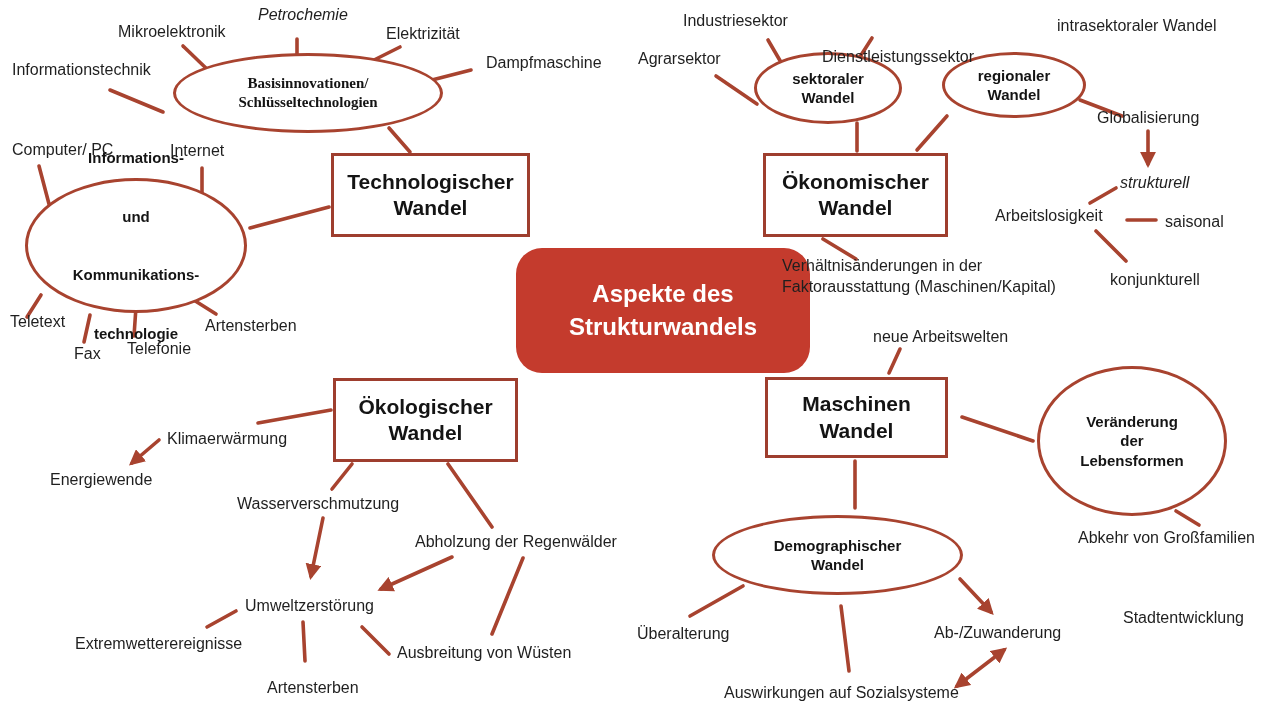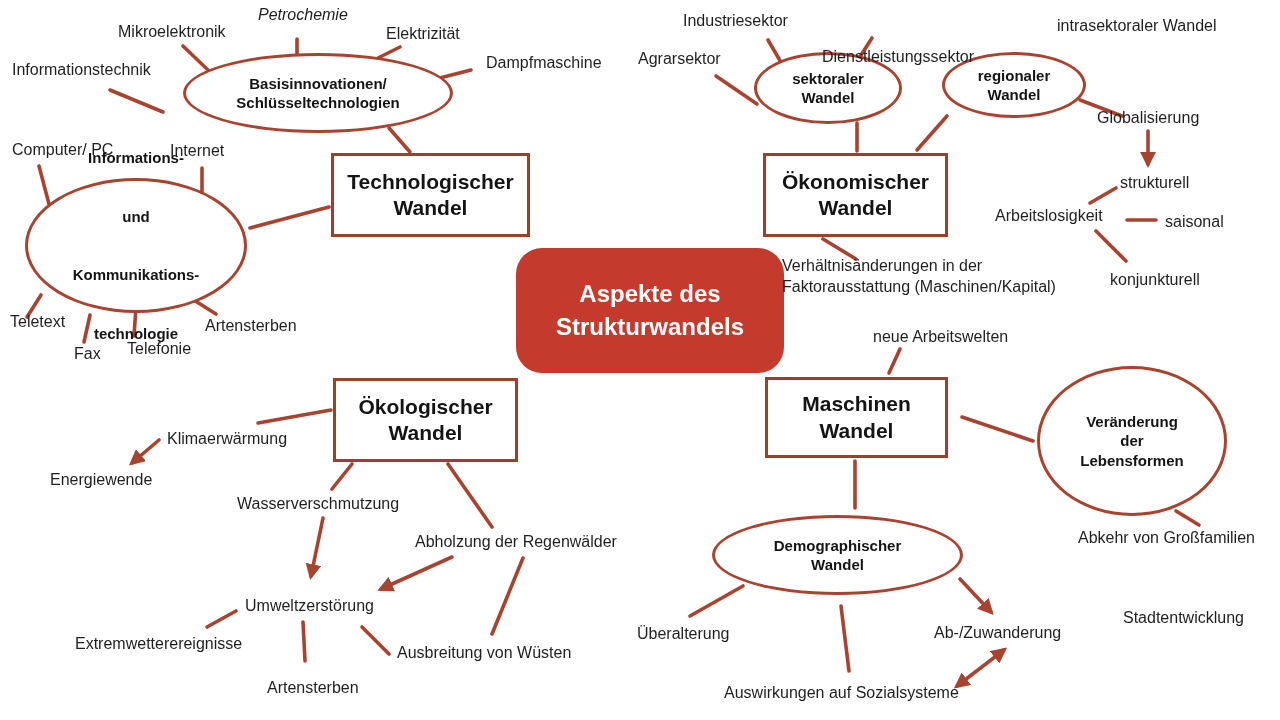--- a/index.html
+++ b/index.html
@@ -89,21 +89,21 @@
     <line x1="900" y1="349" x2="889" y2="373"></line>
     <line x1="962" y1="417" x2="1033" y2="441"></line>
     <line x1="855" y1="461" x2="855" y2="508"></line>
     <line x1="743" y1="586" x2="690" y2="616"></line>
     <line x1="841" y1="606" x2="849" y2="671"></line>
     <line x1="960" y1="579" x2="991" y2="612" marker-end="url(#ah)"></line>
     <line x1="957" y1="686" x2="1004" y2="650" marker-start="url(#ah)" marker-end="url(#ah)"></line>
     <line x1="1176" y1="511" x2="1199" y2="525"></line>
   </svg>
 
-  <div class="center-box" style="left:516px;top:248px;width:268px;height:125px;">
+  <div class="center-box" style="left:516px;top:248px;width:294px;height:125px;">
     <div>Aspekte des</div>
     <div>Strukturwandels</div>
   </div>
 
   <div class="node box" style="left:331px;top:153px;width:193px;height:78px;">
     <div>Technologischer</div>
     <div>Wandel</div>
   </div>
   <div class="node box" style="left:763px;top:153px;width:179px;height:78px;">
     <div>Ökonomischer</div>
@@ -111,21 +111,21 @@
   </div>
   <div class="node box" style="left:333px;top:378px;width:179px;height:78px;">
     <div>Ökologischer</div>
     <div>Wandel</div>
   </div>
   <div class="node box" style="left:765px;top:377px;width:177px;height:75px;">
     <div>Maschinen</div>
     <div>Wandel</div>
   </div>
 
-  <div class="node ellipse" style="left:183px;top:53px;width:264px;height:74px;">
+  <div class="node ellipse" style="left:173px;top:53px;width:264px;height:74px;font-family:Liberation Serif, serif;">
     <div>Basisinnovationen/</div>
     <div>Schlüsseltechnologien</div>
   </div>
   <div class="node ellipse" style="left:25px;top:178px;width:216px;height:129px;gap:39px;">
     <div>Informations-</div>
     <div>und</div>
     <div>Kommunikations-</div>
     <div>technologie</div>
   </div>
   <div class="node ellipse" style="left:754px;top:52px;width:142px;height:66px;">
@@ -156,21 +156,21 @@
   <div class="lbl" style="left:10px;top:313px;">Teletext</div>
   <div class="lbl" style="left:74px;top:345px;">Fax</div>
   <div class="lbl" style="left:127px;top:340px;">Telefonie</div>
   <div class="lbl" style="left:205px;top:317px;">Artensterben</div>
 
   <div class="lbl" style="left:683px;top:12px;">Industriesektor</div>
   <div class="lbl" style="left:822px;top:8px;margin-top:40px;">Dienstleistungssektor</div>
   <div class="lbl" style="left:1057px;top:17px;">intrasektoraler Wandel</div>
   <div class="lbl" style="left:638px;top:50px;">Agrarsektor</div>
   <div class="lbl" style="left:1097px;top:109px;">Globalisierung</div>
-  <div class="lbl" style="left:1120px;top:174px;">strukturell</div>
+  <div class="lbl" style="left:1120px;top:174px;font-style:italic;">strukturell</div>
   <div class="lbl" style="left:995px;top:207px;">Arbeitslosigkeit</div>
   <div class="lbl" style="left:1165px;top:213px;">saisonal</div>
   <div class="lbl" style="left:1110px;top:271px;">konjunkturell</div>
   <div class="lbl2" style="left:782px;top:256px;">
     <div>Verhältnisänderungen in der</div>
     <div>Faktorausstattung (Maschinen/Kapital)</div>
   </div>
   <div class="lbl" style="left:873px;top:328px;">neue Arbeitswelten</div>
 
   <div class="lbl" style="left:167px;top:430px;">Klimaerwärmung</div>

